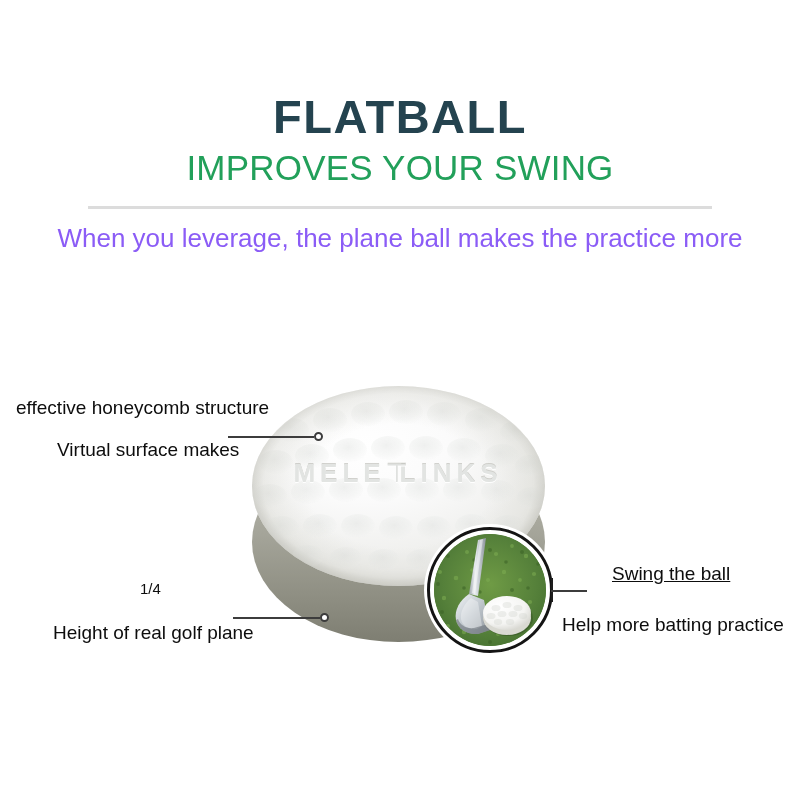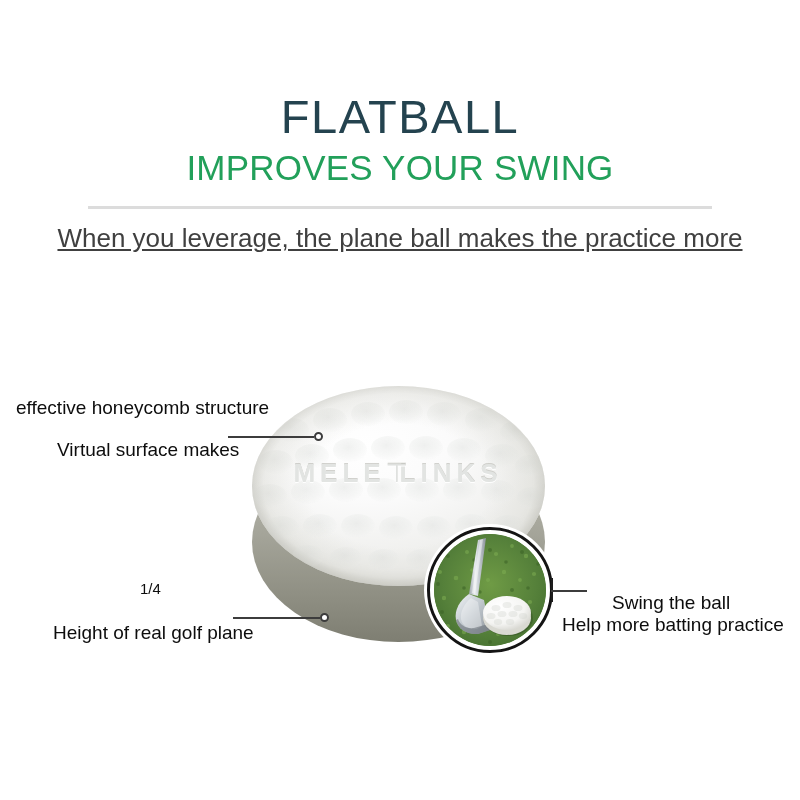--- a/index.html
+++ b/index.html
@@ -23,21 +23,21 @@
 
   
   .title {
     position: absolute;
     left: 0;
     top: 92px;
     width: 800px;
     text-align: center;
     font-size: 47px;
     line-height: 50px;
-    font-weight: normal;
+    font-weight: bold;
     letter-spacing: 1.5px;
     color: #24434f;
     white-space: nowrap;
   }
 
   .subtitle {
     position: absolute;
     left: 0;
     top: 149px;
     width: 800px;
@@ -60,23 +60,22 @@
   }
 
   .tagline {
     position: absolute;
     left: 0;
     top: 221px;
     width: 800px;
     text-align: center;
     font-size: 26px;
     line-height: 34px;
-    color: #404040;
+    color: #8b5cf6;
     white-space: nowrap;
-    text-decoration: underline;
   }
 
   
   .product {
     position: absolute;
     left: 250px;
     top: 386px;
     width: 296px;
     height: 262px;
   }
@@ -214,21 +213,21 @@
     position: absolute;
     font-size: 19px;
     line-height: 26px;
     color: #0d0d0d;
     white-space: nowrap;
   }
   .c-honeycomb { left: 16px;  top: 395px; }
   .c-virtual   { left: 57px;  top: 437px; }
   .c-quarter   { left: 140px; top: 576px; font-size: 15px; }
   .c-height    { left: 53px;  top: 620px; }
-  .c-swing     { left: 612px; top: 590px; }
+  .c-swing     { left: 612px; top: 561px; text-decoration: underline; }
   .c-batting   { left: 562px; top: 612px; }
 </style>
 </head>
 <body>
 
 <div id="page">
 
   <div class="title">FLATBALL</div>
 
   <div class="subtitle">IMPROVES YOUR SWING</div>

